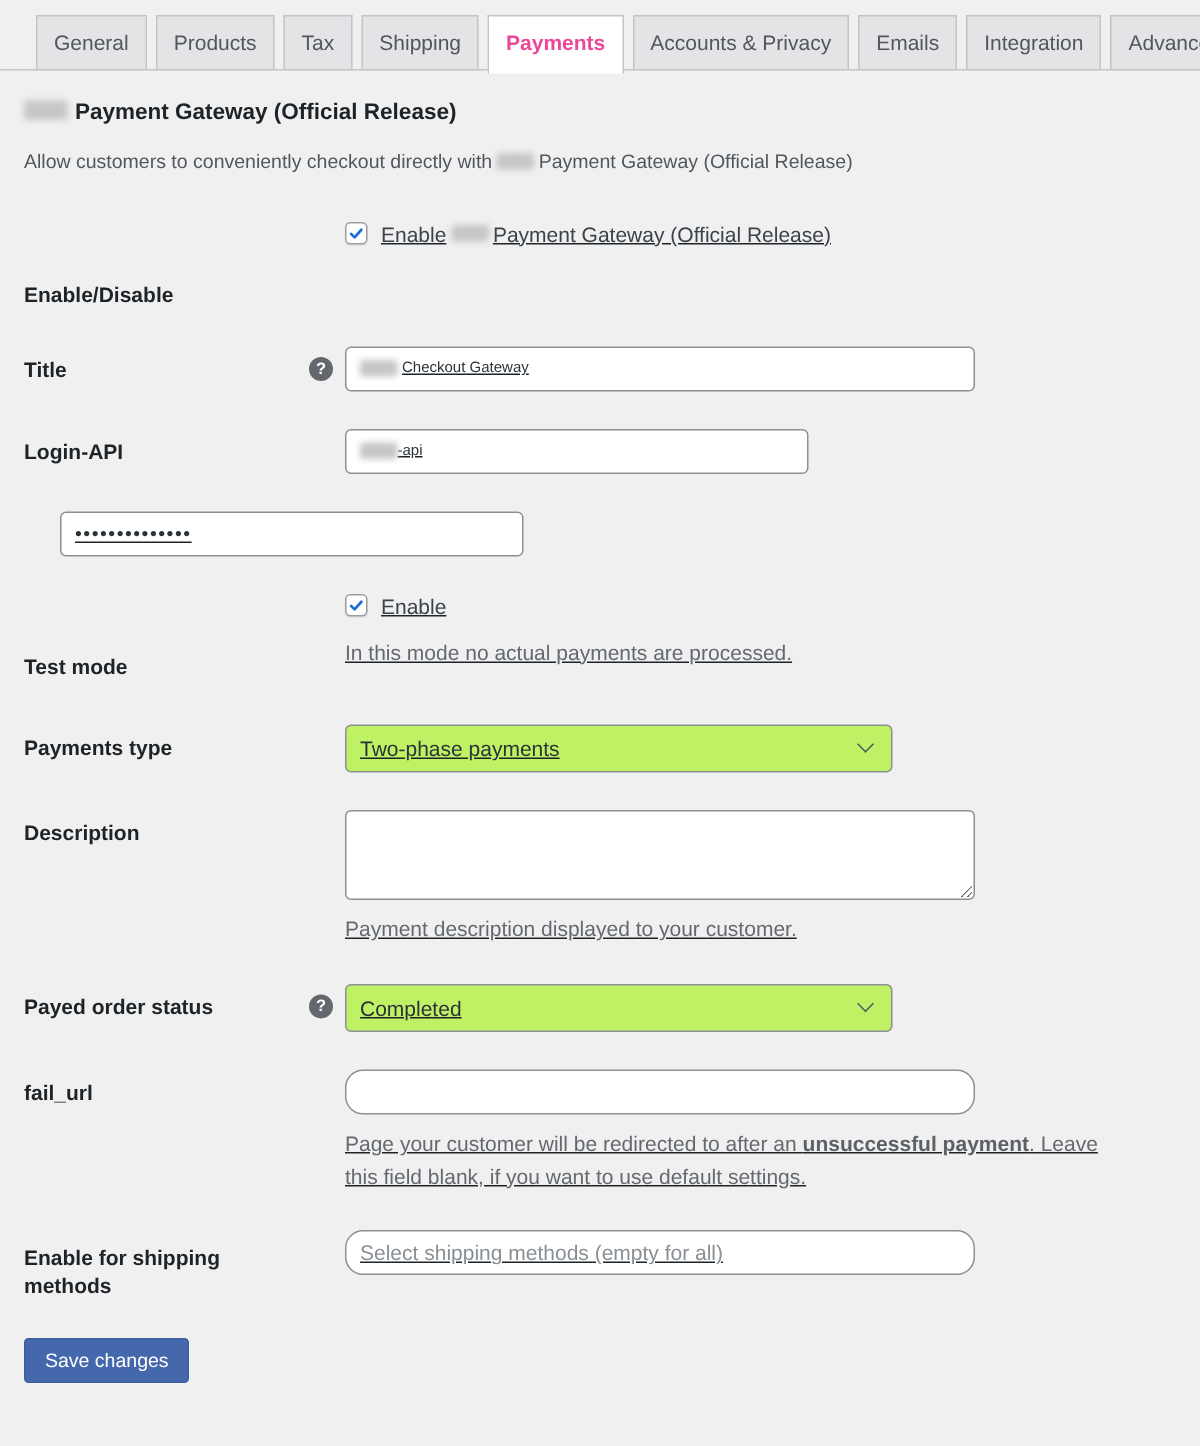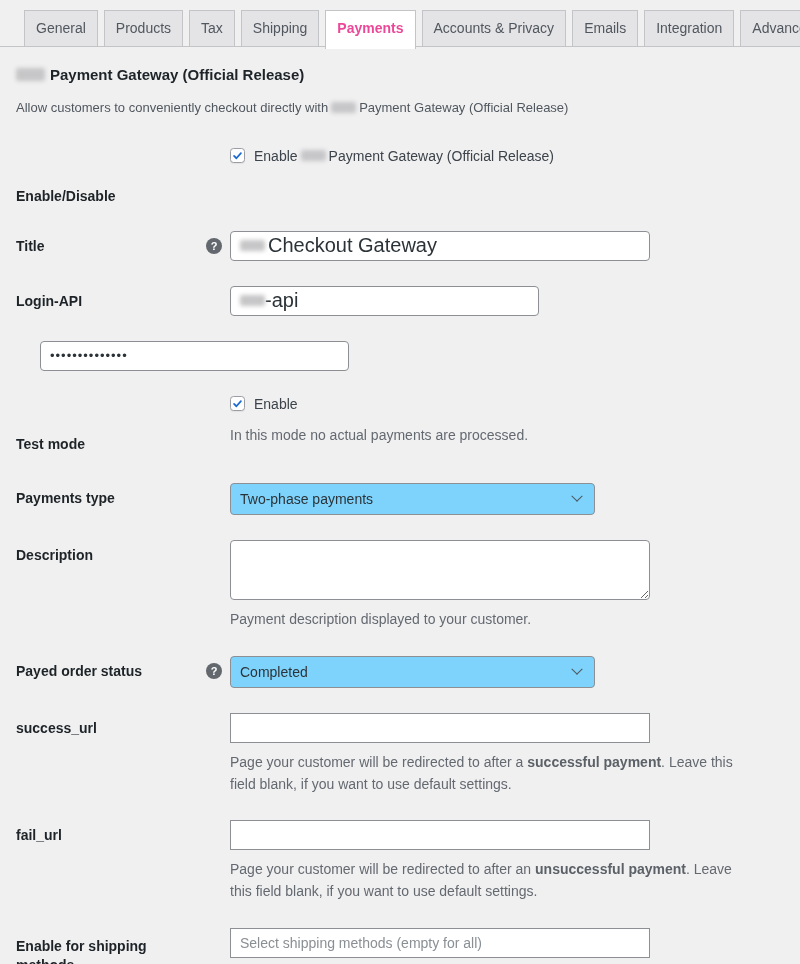--- a/index.html
+++ b/index.html
@@ -63,21 +63,21 @@
   
   .form { margin-top: 18px; }
   .row { display: flex; align-items: flex-start; padding: 12px 0 13px; }
   .th {
     width: 190px; flex: none;
     font-size: 14px; font-weight: 700; color: #1d2327; line-height: 1.35;
     padding-top: 6px;
   }
   .row--check .th { padding-top: 1px; margin-top: 38px; }
   .help-slot { width: 24px; flex: none; padding-top: 7px; }
-  .td { flex: 1; min-width: 0; }
+  .td { flex: 1; min-width: 0; text-decoration: underline; }
 
   .help-tip {
     width: 16px; height: 16px; border-radius: 50%;
     background: #63686e; color: #fff;
     font-size: 11px; font-weight: 700;
     display: flex; align-items: center; justify-content: center;
     cursor: pointer; user-select: none;
   }
 
   .check-row { display: flex; align-items: center; font-size: 14px; color: #3c434a; }
@@ -90,39 +90,39 @@
     display: inline-flex; align-items: center; justify-content: center;
     margin-right: 9px; cursor: pointer;
   }
   .checkbox svg { display: block; }
 
   .input-box {
     display: flex; align-items: center;
     background: #fff;
     border: 1px solid #8c8f94; border-radius: 4px;
     height: 30px; padding: 0 9px;
-    font-size: 20px; color: #2c3338;
+    font-size: 10px; color: #2c3338;
   }
   input.text {
     display: block;
     background: #fff;
-    border: 1px solid #8c8f94; border-radius: 0;
+    border: 1px solid #8c8f94; border-radius: 12px;
     height: 30px; padding: 0 9px;
     font-size: 14px; color: #2c3338;
     font-family: inherit; outline: none;
   }
   input.text::placeholder { color: #8a8f94; opacity: 1; }
   .pw { letter-spacing: 1px; font-size: 13px; }
   .w420 { width: 420px; }
   .w366 { width: 309px; }
   .h36 { height: 36px; }
 
   .select-box {
     display: flex; align-items: center; justify-content: space-between;
-    background: #7dd3fc;
+    background: #bef264;
     border: 1px solid #8c8f94; border-radius: 4px;
     height: 32px; padding: 0 13px 0 9px;
     width: 365px;
     font-size: 14px; color: #2c3338; cursor: pointer;
   }
   .chev {
     width: 8px; height: 8px; flex: none;
     border-right: 1.6px solid #50575e;
     border-bottom: 1.6px solid #50575e;
     transform: rotate(45deg) translate(-2px, -2px);
@@ -273,28 +273,20 @@
         <span class="help-tip">?</span>
       </div>
       <div class="td">
         <div class="select-box">
           <span>Completed</span>
           <span class="chev"></span>
         </div>
       </div>
     </div>
 
-    <div class="row">
-      <div class="th">success_url</div>
-      <div class="help-slot"></div>
-      <div class="td">
-        <input type="text" class="text w420" value="" style="">
-        <p class="desc"><span>Page your customer will be redirected to after a </span><b>successful payment</b><span>. Leave this field blank, if you want to use default settings.</span></p>
-      </div>
-    </div>
 
     <div class="row">
       <div class="th">fail_url</div>
       <div class="help-slot"></div>
       <div class="td">
         <input type="text" class="text w420" value="" style="">
         <p class="desc"><span>Page your customer will be redirected to after an </span><b>unsuccessful payment</b><span>. Leave this field blank, if you want to use default settings.</span></p>
       </div>
     </div>
 

